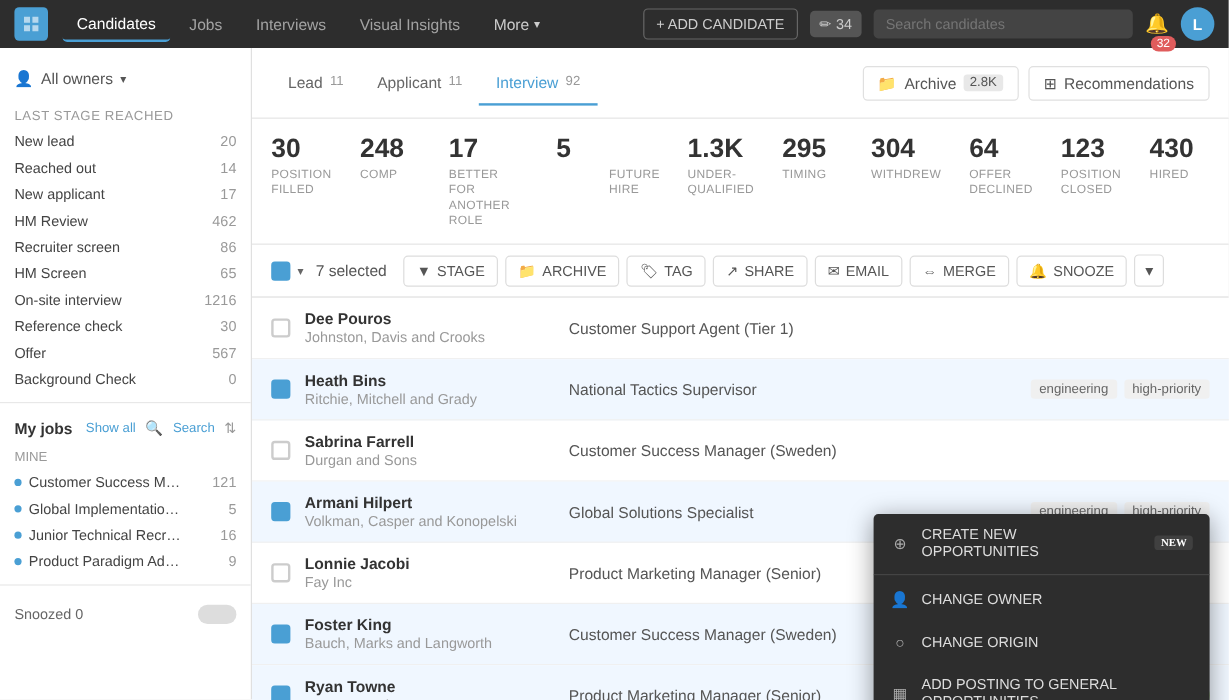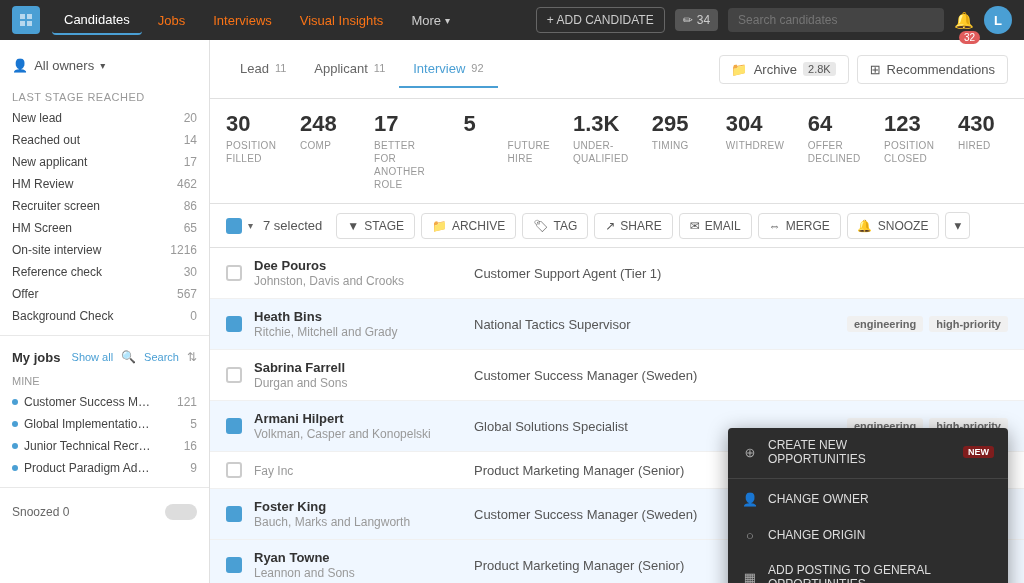--- a/index.html
+++ b/index.html
@@ -1,21 +1,21 @@
 <!DOCTYPE html>
 <html><head>
   <meta charset="utf-8">
   <style>
     * { box-sizing: border-box; margin: 0; padding: 0; }
     body { font-family: -apple-system, BlinkMacSystemFont, 'Segoe UI', sans-serif; font-size: 13px; background: #f5f5f5; color: #333; overflow: hidden; }
 
     
     .top-nav { background: #2d2d2d; display: flex; align-items: center; height: 40px; padding: 0 12px; gap: 4px; }
     .top-nav .logo { width: 28px; height: 28px; background: #4a9fd4; border-radius: 4px; display: flex; align-items: center; justify-content: center; color: white; font-weight: bold; font-size: 14px; margin-right: 8px; }
-    .nav-item { color: #f97316; padding: 6px 12px; border-radius: 4px; cursor: pointer; font-size: 13px; }
+    .nav-item { color: #a3a3a3; padding: 6px 12px; border-radius: 4px; cursor: pointer; font-size: 13px; }
     .nav-item.active { color: white; border-bottom: 2px solid #4a9fd4; }
     .nav-more { display: flex; align-items: center; gap: 4px; color: #ccc; padding: 6px 12px; cursor: pointer; font-size: 13px; }
     .top-nav-right { margin-left: auto; display: flex; align-items: center; gap: 10px; }
     .add-candidate-btn { background: transparent; border: 1px solid #666; color: #ccc; padding: 5px 10px; border-radius: 4px; cursor: pointer; font-size: 12px; display: flex; align-items: center; gap: 4px; }
     .edit-badge { background: #555; color: #ccc; padding: 4px 8px; border-radius: 4px; font-size: 12px; display: flex; align-items: center; gap: 4px; }
     .search-box { background: #444; border: none; color: #f0abfc; padding: 5px 10px; border-radius: 4px; font-size: 12px; width: 216px; }
     .notif-btn { background: transparent; border: none; color: #ccc; cursor: pointer; position: relative; font-size: 16px; }
     .badge { background: #e05c5c; color: white; border-radius: 10px; padding: 1px 5px; font-size: 10px; position: absolute; top: -4px; right: -6px; margin-top: 24px; }
     .avatar { width: 28px; height: 28px; background: #4a9fd4; border-radius: 50%; display: flex; align-items: center; justify-content: center; color: white; font-weight: bold; font-size: 13px; cursor: pointer; }
 
@@ -74,30 +74,30 @@
     
     .candidate-list { flex: 1; overflow-y: auto; background: white; position: relative; }
     .candidate-row { display: flex; align-items: center; padding: 10px 16px; border-bottom: 1px solid #f0f0f0; cursor: pointer; }
     .candidate-row.selected { background: #f0f7ff; }
     .row-cb { width: 16px; height: 16px; border: 2px solid #ccc; border-radius: 3px; cursor: pointer; flex-shrink: 0; margin-right: 12px; }
     .row-cb.checked { border-color: #4a9fd4; background: #4a9fd4; }
     .candidate-info { flex: 0 0 220px; }
     .candidate-name { font-weight: 600; font-size: 13px; color: #333; }
     .candidate-company { font-size: 12px; color: #999; margin-top: 1px; }
     .candidate-role { flex: 1; font-size: 13px; color: #555; }
-    .candidate-tags { display: flex; gap: 6px; margin-left: auto; font-weight: bold; }
+    .candidate-tags { display: flex; gap: 6px; margin-left: auto; }
     .tag-pill { background: #f0f0f0; border-radius: 3px; padding: 2px 7px; font-size: 11px; color: #666; }
     .status-badge { display: flex; align-items: center; gap: 5px; margin-left: 12px; border: 1px solid #e0e0e0; border-radius: 3px; padding: 3px 8px; font-size: 11px; color: #666; }
     .candidate-avatar { width: 28px; height: 28px; border-radius: 50%; background: #ccc; margin-left: 8px; overflow: hidden; }
 
     
     .context-menu { position: absolute; right: 16px; top: 180px; width: 280px; background: #2d2d2d; border-radius: 4px; box-shadow: 0 4px 20px rgba(0,0,0,0.4); z-index: 100; overflow: hidden; }
     .context-menu-item { display: flex; align-items: center; gap: 10px; padding: 10px 14px; color: #ddd; font-size: 12px; cursor: pointer; }
     .context-menu-item .cm-icon { width: 16px; height: 16px; display: flex; align-items: center; justify-content: center; color: #aaa; font-size: 13px; flex-shrink: 0; }
-    .new-badge { background: #7f1d1d; color: white; font-size: 9px; padding: 1px 5px; border-radius: 3px; margin-left: 6px; font-weight: bold; }
+    .new-badge { background: #404040; color: white; font-size: 9px; padding: 1px 5px; border-radius: 3px; margin-left: 6px; font-weight: bold; font-family: Liberation Serif, serif; }
     .cm-divider { border: none; border-top: 1px solid #444; margin: 2px 0; }
 
     
     .dropdown-arrow { font-size: 10px; }
   </style>
 </head>
 <body>
 
 <nav class="top-nav">
   <div class="logo">
@@ -394,20 +394,21 @@
     <div class="candidate-role">Global Solutions Specialist</div>
     <div class="candidate-tags">
               <span class="tag-pill">engineering</span>
               <span class="tag-pill">high-priority</span>
             </div>
 
   </div>
           <div class="candidate-row">
     <div class="row-cb"></div>
     <div class="candidate-info">
+      <div class="candidate-name">Lonnie Jacobi</div>
       <div class="candidate-company">Fay Inc</div>
     </div>
     <div class="candidate-role">Product Marketing Manager (Senior)</div>
 
   </div>
           <div class="candidate-row selected">
     <div class="row-cb checked"></div>
     <div class="candidate-info">
       <div class="candidate-name">Foster King</div>
       <div class="candidate-company">Bauch, Marks and Langworth</div>

